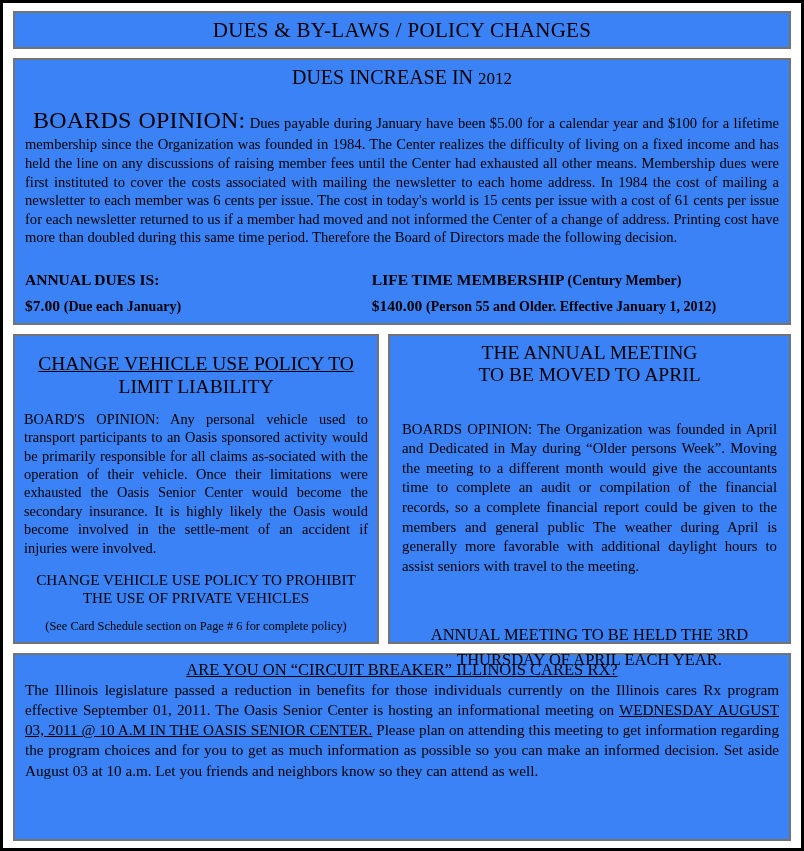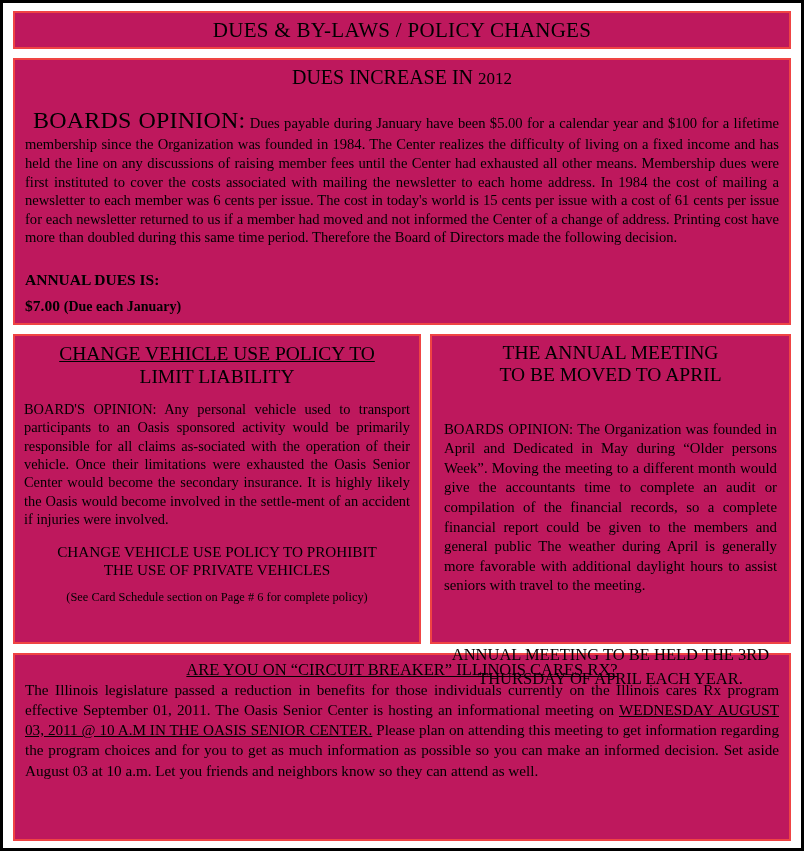--- a/index.html
+++ b/index.html
@@ -16,23 +16,23 @@
   }
   .page {
     position: relative;
     width: 804px;
     height: 851px;
     box-sizing: border-box;
     border: 3px solid #000;
     padding: 8px 10px;
   }
   .box {
-    border: 2px solid #ef4444;
+    border: 2px solid #737373;
     box-sizing: border-box;
-    background: #be185d;
+    background: #3b82f6;
   }
 
   
   .banner {
     height: 38px;
     display: flex;
     align-items: center;
     justify-content: center;
     margin-bottom: 9px;
   }
@@ -76,22 +76,22 @@
   .small-paren { font-size: 14px; }
 
   
   .mid-row {
     display: flex;
     gap: 9px;
     margin-bottom: 9px;
     height: 310px;
   }
   .mid-left {
-    width: 408px;
-    padding: 6px 9px 6px 9px;
+    width: 366px;
+    padding: 16px 9px 6px 9px;
     display: flex;
     flex-direction: column;
   }
   .mid-right {
     flex: 1;
     padding: 6px 12px 6px 12px;
     display: flex;
     flex-direction: column;
     gap: 19px;
   }
@@ -171,20 +171,30 @@
       <span>Dues payable during January have been $5.00 for a calendar year and $100 for a lifetime membership since the Organization was founded in 1984. The Center realizes the difficulty of living on a fixed income and has held the line on any discussions of raising member fees until the Center had exhausted all other means. Membership dues were first instituted to cover the costs associated with mailing the newsletter to each home address. In 1984 the cost of mailing a newsletter to each member was 6 cents per issue. The cost in today's world is 15 cents per issue with a cost of 61 cents per issue for each newsletter returned to us if a member had moved and not informed the Center of a change of address. Printing cost have more than doubled during this same time period. Therefore the Board of Directors made the following decision.</span>
     </div>
     <div class="dues-cols">
       <div class="dues-col-left">
         <div class="row1">ANNUAL DUES IS:</div>
         <div>
           <span>$7.00</span>
           <span class="small-paren">(Due each January)</span>
         </div>
       </div>
+      <div class="dues-col-right">
+        <div class="row1">
+          <span>LIFE TIME MEMBERSHIP</span>
+          <span class="small-paren">(Century Member)</span>
+        </div>
+        <div>
+          <span>$140.00</span>
+          <span class="small-paren">(Person 55 and Older.  Effective January 1, 2012)</span>
+        </div>
+      </div>
     </div>
   </div>
 
   <div class="mid-row">
 
     <div class="box mid-left">
       <div class="mid-left-title">
         <span style="text-decoration:underline;text-decoration-color:#000;">CHANGE VEHICLE USE POLICY TO</span><br>
         <span>LIMIT LIABILITY</span>
       </div>

